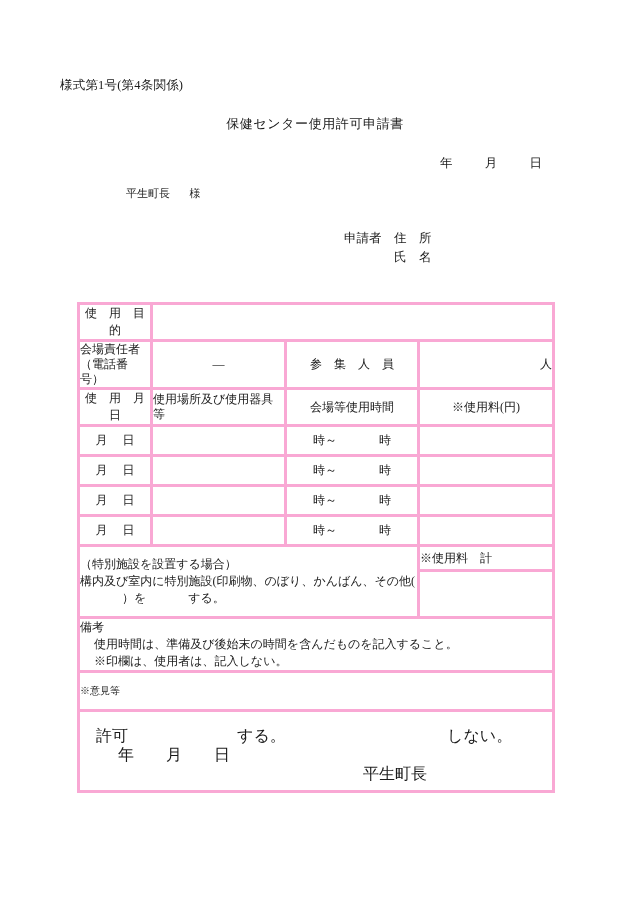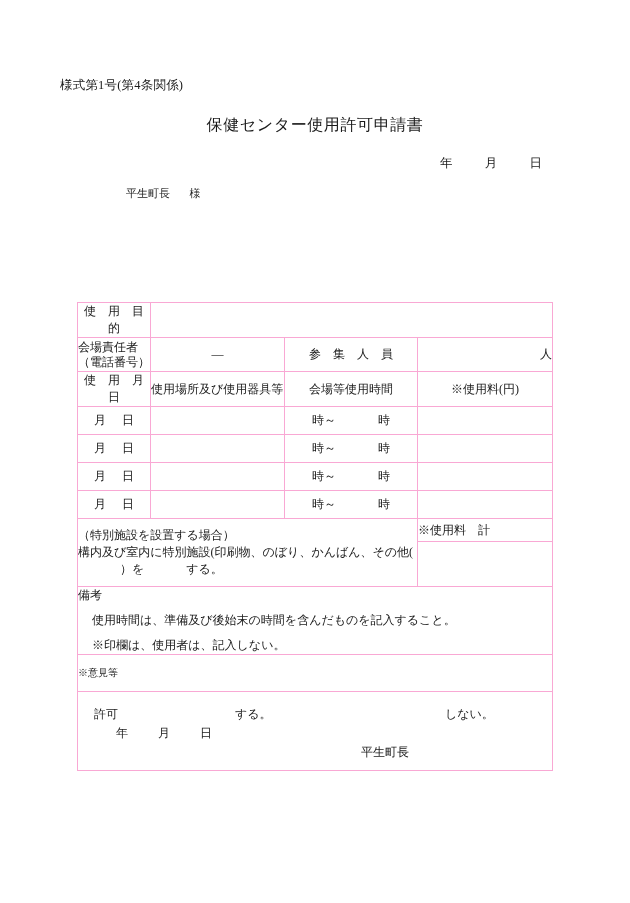--- a/index.html
+++ b/index.html
@@ -28,21 +28,21 @@
     font-size: 12.5px;
     letter-spacing: 0.2px;
     white-space: nowrap;
   }
   .doc-title {
     position: absolute;
     left: 0;
     right: 0;
     top: 115px;
     text-align: center;
-    font-size: 16px;
+    font-size: 13px;
     letter-spacing: 0.6px;
   }
   .date-line {
     position: absolute;
     left: 440px;
     top: 155px;
     font-size: 12.5px;
     white-space: nowrap;
   }
   .date-line .gap { display: inline-block; width: 26px; }
@@ -79,21 +79,21 @@
   .form-table {
     position: absolute;
     left: 77px;
     top: 302px;
     width: 475px;
     border-collapse: collapse;
     table-layout: fixed;
     font-size: 12px;
   }
   .form-table td {
-    border: 1px solid #f9a8d4;
+    border: 3px solid #f9a8d4;
     padding: 0;
     vertical-align: middle;
     background: #fff;
   }
   .cell-pad { padding: 3px 6px; }
 
   .spread {
     display: flex;
     justify-content: space-around;
     padding: 0 8px;
@@ -131,33 +131,33 @@
   .special-cell .mid-gap { display: inline-block; width: 42px; }
 
   .fee-total-cell { padding: 4px 8px; height: 22px; }
   .fee-blank-cell { height: 44px; }
 
   .remarks-cell {
     padding: 5px 8px 8px 8px;
     line-height: 17px;
     font-size: 12px;
   }
-  .remarks-cell .note { padding-left: 14px; display: block; margin-top: 8px; }
+  .remarks-cell .note { padding-left: 14px; display: block; }
 
   .opinion-cell {
     padding: 14px 8px 8px 8px;
     height: 36px;
     font-size: 10px;
     vertical-align: top;
   }
 
   .approval-cell {
     position: relative;
     height: 78px;
-    font-size: 12px;
+    font-size: 16px;
   }
   .ap-line1 {
     position: absolute;
     left: 16px;
     top: 14px;
     white-space: nowrap;
   }
   .ap-suru { position: absolute; left: 157px; top: 14px; }
   .ap-shinai { position: absolute; left: 337px; top: 14px; margin-left: 30px; }
   .ap-date {
@@ -190,20 +190,28 @@
     <span class="gap"></span>
     <span>日</span>
   </div>
 
   <div class="addressee">
     <span>平生町長</span>
     <span class="sp"></span>
     <span>様</span>
   </div>
 
+  <div class="applicant">
+    <div>
+      <span class="lbl">申請者</span><span class="fld">住　所</span>
+    </div>
+    <div>
+      <span class="lbl"></span><span class="fld">氏　名</span>
+    </div>
+  </div>
 
 
   <table class="form-table">
     <colgroup>
       <col style="width:73px">
       <col style="width:134px">
       <col style="width:115px">
       <col style="width:18px">
       <col style="width:135px">
     </colgroup>

